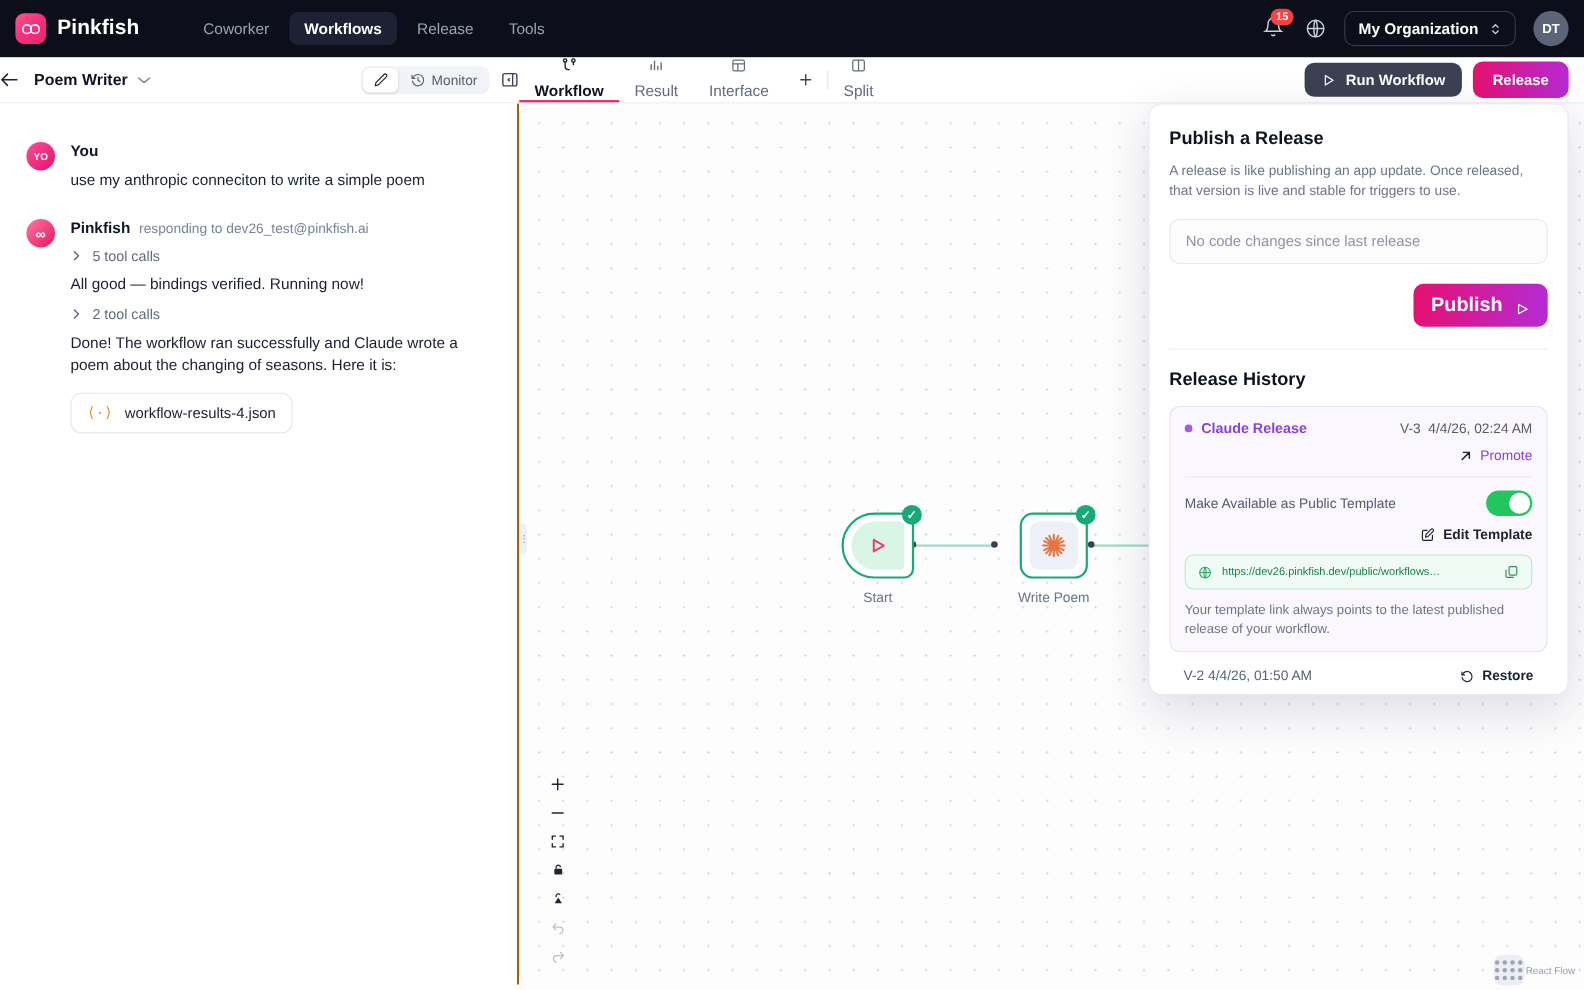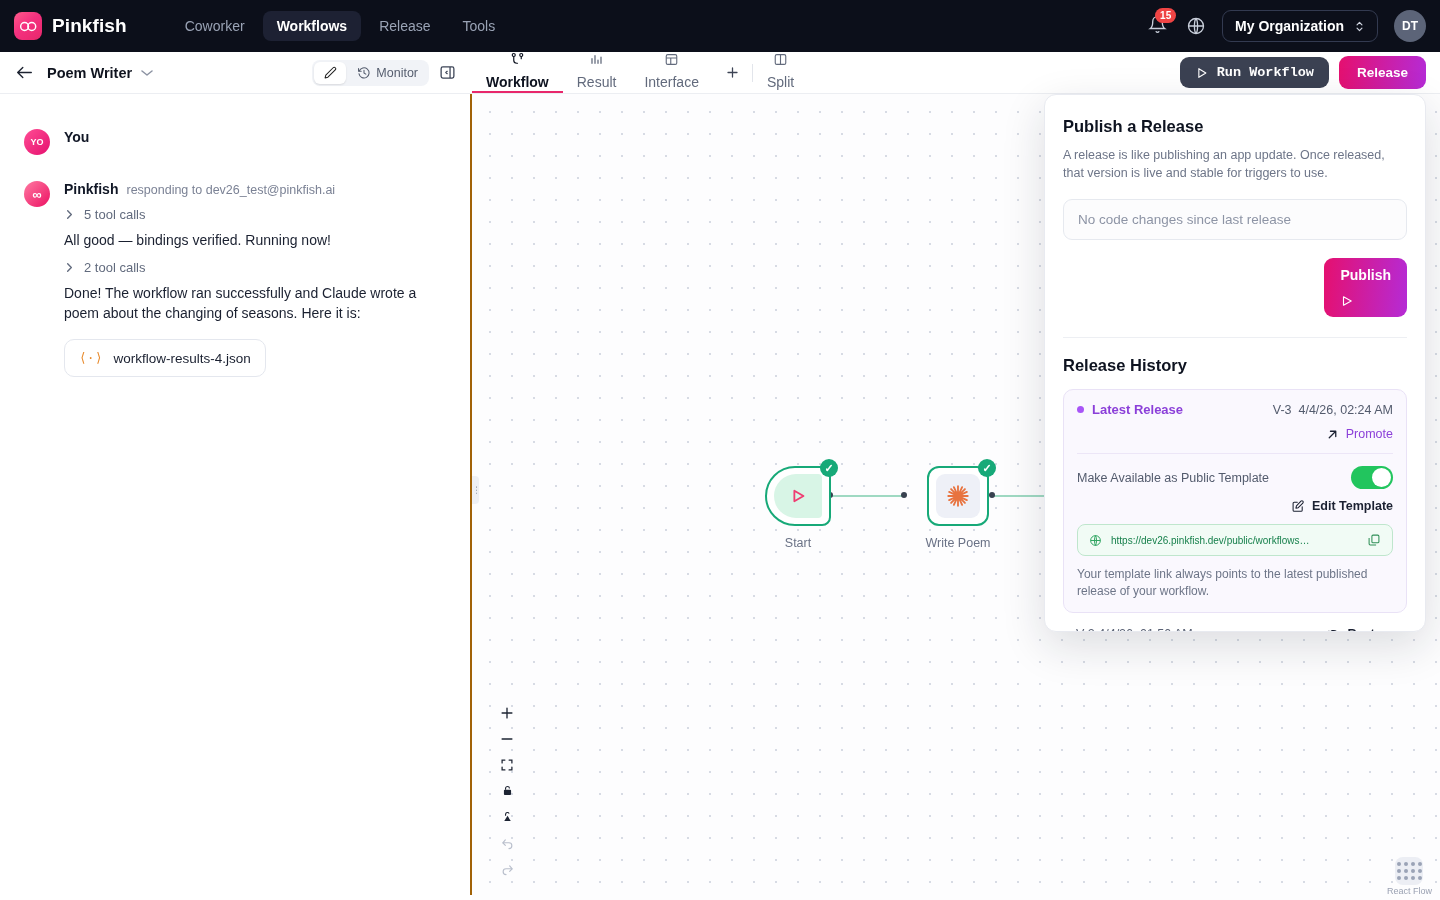--- a/index.html
+++ b/index.html
@@ -50,21 +50,21 @@
     color: #fff; font-size: 12px; font-weight: 700;
     display: flex; align-items: center; justify-content: center; cursor: pointer;
   }
 
   
   .subheader {
     position: absolute; top: 52px; left: 0; width: 1440px; height: 42px;
     background: #fff; display: flex; align-items: center; z-index: 30;
     border-bottom: 1px solid #eceef2;
   }
-  .sub-left { width: 472px; display: flex; align-items: center; padding: 0 16px; height: 100%; }
+  .sub-left { width: 472px; display: flex; align-items: center; padding: 0 0; height: 100%; }
   .back-arrow { color: #1c2230; cursor: pointer; display: flex; font-size: 16px; }
   .wf-title { font-size: 14.5px; font-weight: 600; color: #10141f; margin-left: 14px; }
   .chev { color: #8c93a3; margin-left: 9px; cursor: pointer; display: flex; }
   .seg {
     margin-left: auto; display: flex; align-items: center; gap: 2px;
     background: #f1f3f7; border-radius: 8px; padding: 2px;
   }
   .seg-btn {
     display: flex; align-items: center; gap: 5px; padding: 4px 9px;
     border-radius: 6px; font-size: 12.5px; color: #555d6e; cursor: pointer;
@@ -80,21 +80,21 @@
     border-bottom: 2px solid transparent;
     flex-direction: column;
   }
   .tab.active { color: #0e1320; font-weight: 700; border-bottom-color: #e8276b; }
   .tab-plus { padding: 0 12px; color: #3d4455; font-size: 19px; cursor: pointer; display: flex; align-items: center; height: 100%;}
   .tab-divider { width: 1px; height: 18px; background: #e2e5eb; }
   .actions { margin-left: auto; display: flex; align-items: center; gap: 10px; }
   .btn-run {
     display: flex; align-items: center; gap: 8px;
     background: #3b4152; color: #fff; font-size: 13.5px; font-weight: 600;
-    padding: 8px 15px; border-radius: 9px; border: none; cursor: pointer; font-family: Liberation Mono, monospace;
+    padding: 8px 15px; border-radius: 9px; border: none; cursor: pointer;
   }
   .btn-release {
     background: linear-gradient(95deg, #e5106f 0%, #b52bd6 100%);
     color: #fff; font-size: 13.5px; font-weight: 600;
     padding: 9px 18px; border-radius: 9px; border: none; cursor: pointer;
   }
 
   
   .chat {
     position: absolute; top: 89px; left: 0; width: 472px; height: 806px;
@@ -203,21 +203,21 @@
     position: absolute; left: 22px; top: 608px; display: flex; flex-direction: column;
     gap: 4px; z-index: 6;
   }
   .ctl {
     width: 26px; height: 22px; display: flex; align-items: center; justify-content: center;
     color: #1d2433; cursor: pointer; font-size: 15px;
   }
   .ctl.dim { color: #b9bfcc; }
   .reactflow-attr {
     position: absolute; right: 8px; bottom: 4px; display: flex;
-    flex-direction: column; align-items: center; gap: 1px;
+    flex-direction: row; align-items: center; gap: 1px;
   }
   .rf-logo {
     width: 28px; height: 28px; border-radius: 8px; background: #eceef4;
     display: grid; grid-template-columns: repeat(4, 4px); grid-template-rows: repeat(3, 4px);
     gap: 3px; align-content: center; justify-content: center;
   }
   .rf-dot { width: 4px; height: 4px; border-radius: 50%; background: #9ba3b6; }
   .rf-text { font-size: 9px; color: #9aa1b2; }
 
   
@@ -229,24 +229,24 @@
   }
   .rp-inner { padding: 22px 18px 0 18px; }
   .rp-title { font-size: 16.5px; font-weight: 600; color: #0e1320; }
   .rp-desc { font-size: 12.5px; color: #6d7588; line-height: 18px; margin-top: 10px; }
   .rp-field {
     margin-top: 17px; border: 1px solid #e6e9ef; border-radius: 9px;
     padding: 12px 14px; font-size: 13.5px; color: #8d94a5; background: #fcfcfd;
   }
   .rp-publish-row { display: flex; justify-content: flex-end; margin-top: 18px; }
   .btn-publish {
-    display: flex; align-items: flex-start; gap: 11px;
+    display: flex; align-items: flex-end; gap: 11px;
     background: linear-gradient(95deg,#e5106f 0%,#b52bd6 100%);
-    color: #fff; font-size: 14px; font-weight: 600; border: none;
-    padding: 9px 16px; border-radius: 9px; cursor: pointer; flex-direction: column;
+    color: #fff; font-size: 18px; font-weight: 600; border: none;
+    padding: 9px 16px; border-radius: 9px; cursor: pointer;
   }
   .rp-sep { height: 1px; background: #edeff3; margin: 20px 0 0 0; }
   .rp-hist-title { font-size: 16.5px; font-weight: 600; color: #0e1320; padding: 18px 18px 0 18px; }
   .rel-card {
     margin: 14px 18px 0 18px; border: 1px solid #e9e2f6; border-radius: 10px;
     background: #faf8fe; padding: 12px 13px;
   }
   .rel-top { display: flex; align-items: center; }
   .rel-dot { width: 7px; height: 7px; border-radius: 50%; background: #a855f7; margin-right: 8px; }
   .rel-latest { font-size: 13px; font-weight: 600; color: #8b3fd9; }
@@ -413,20 +413,21 @@
   </div>
 </div>
 
 <div class="chat">
   <div class="chat-scroll">
 
     <div class="msg">
       <div class="av you">YO</div>
       <div class="msg-body">
         <div class="msg-name">You</div>
+        <div class="msg-text">use my anthropic conneciton to write a simple poem</div>
       </div>
     </div>
 
     <div class="msg">
       <div class="av bot">∞</div>
       <div class="msg-body">
         <div class="msg-name">
           <span>Pinkfish</span><span class="msg-sub">responding to dev26_test@pinkfish.ai</span>
         </div>
         <div class="toolcalls">
@@ -562,21 +563,21 @@
       </button>
     </div>
     <div class="rp-sep"></div>
   </div>
 
   <div class="rp-hist-title">Release History</div>
 
   <div class="rel-card">
     <div class="rel-top">
       <span class="rel-dot"></span>
-      <span class="rel-latest">Latest Release</span>
+      <span class="rel-latest">Claude Release</span>
       <span class="rel-ver">
         <span>V-3</span>&nbsp;
         <span>4/4/26, 02:24 AM</span>
       </span>
     </div>
     <div class="rel-promote">
       <svg width="13" height="13" viewBox="0 0 16 16" fill="none" stroke="#1b2132" stroke-width="1.6" stroke-linecap="round" stroke-linejoin="round">
           <path d="M4 12L12 4M5.5 4H12v6.5"></path>
         </svg>
       <span>Promote</span>

